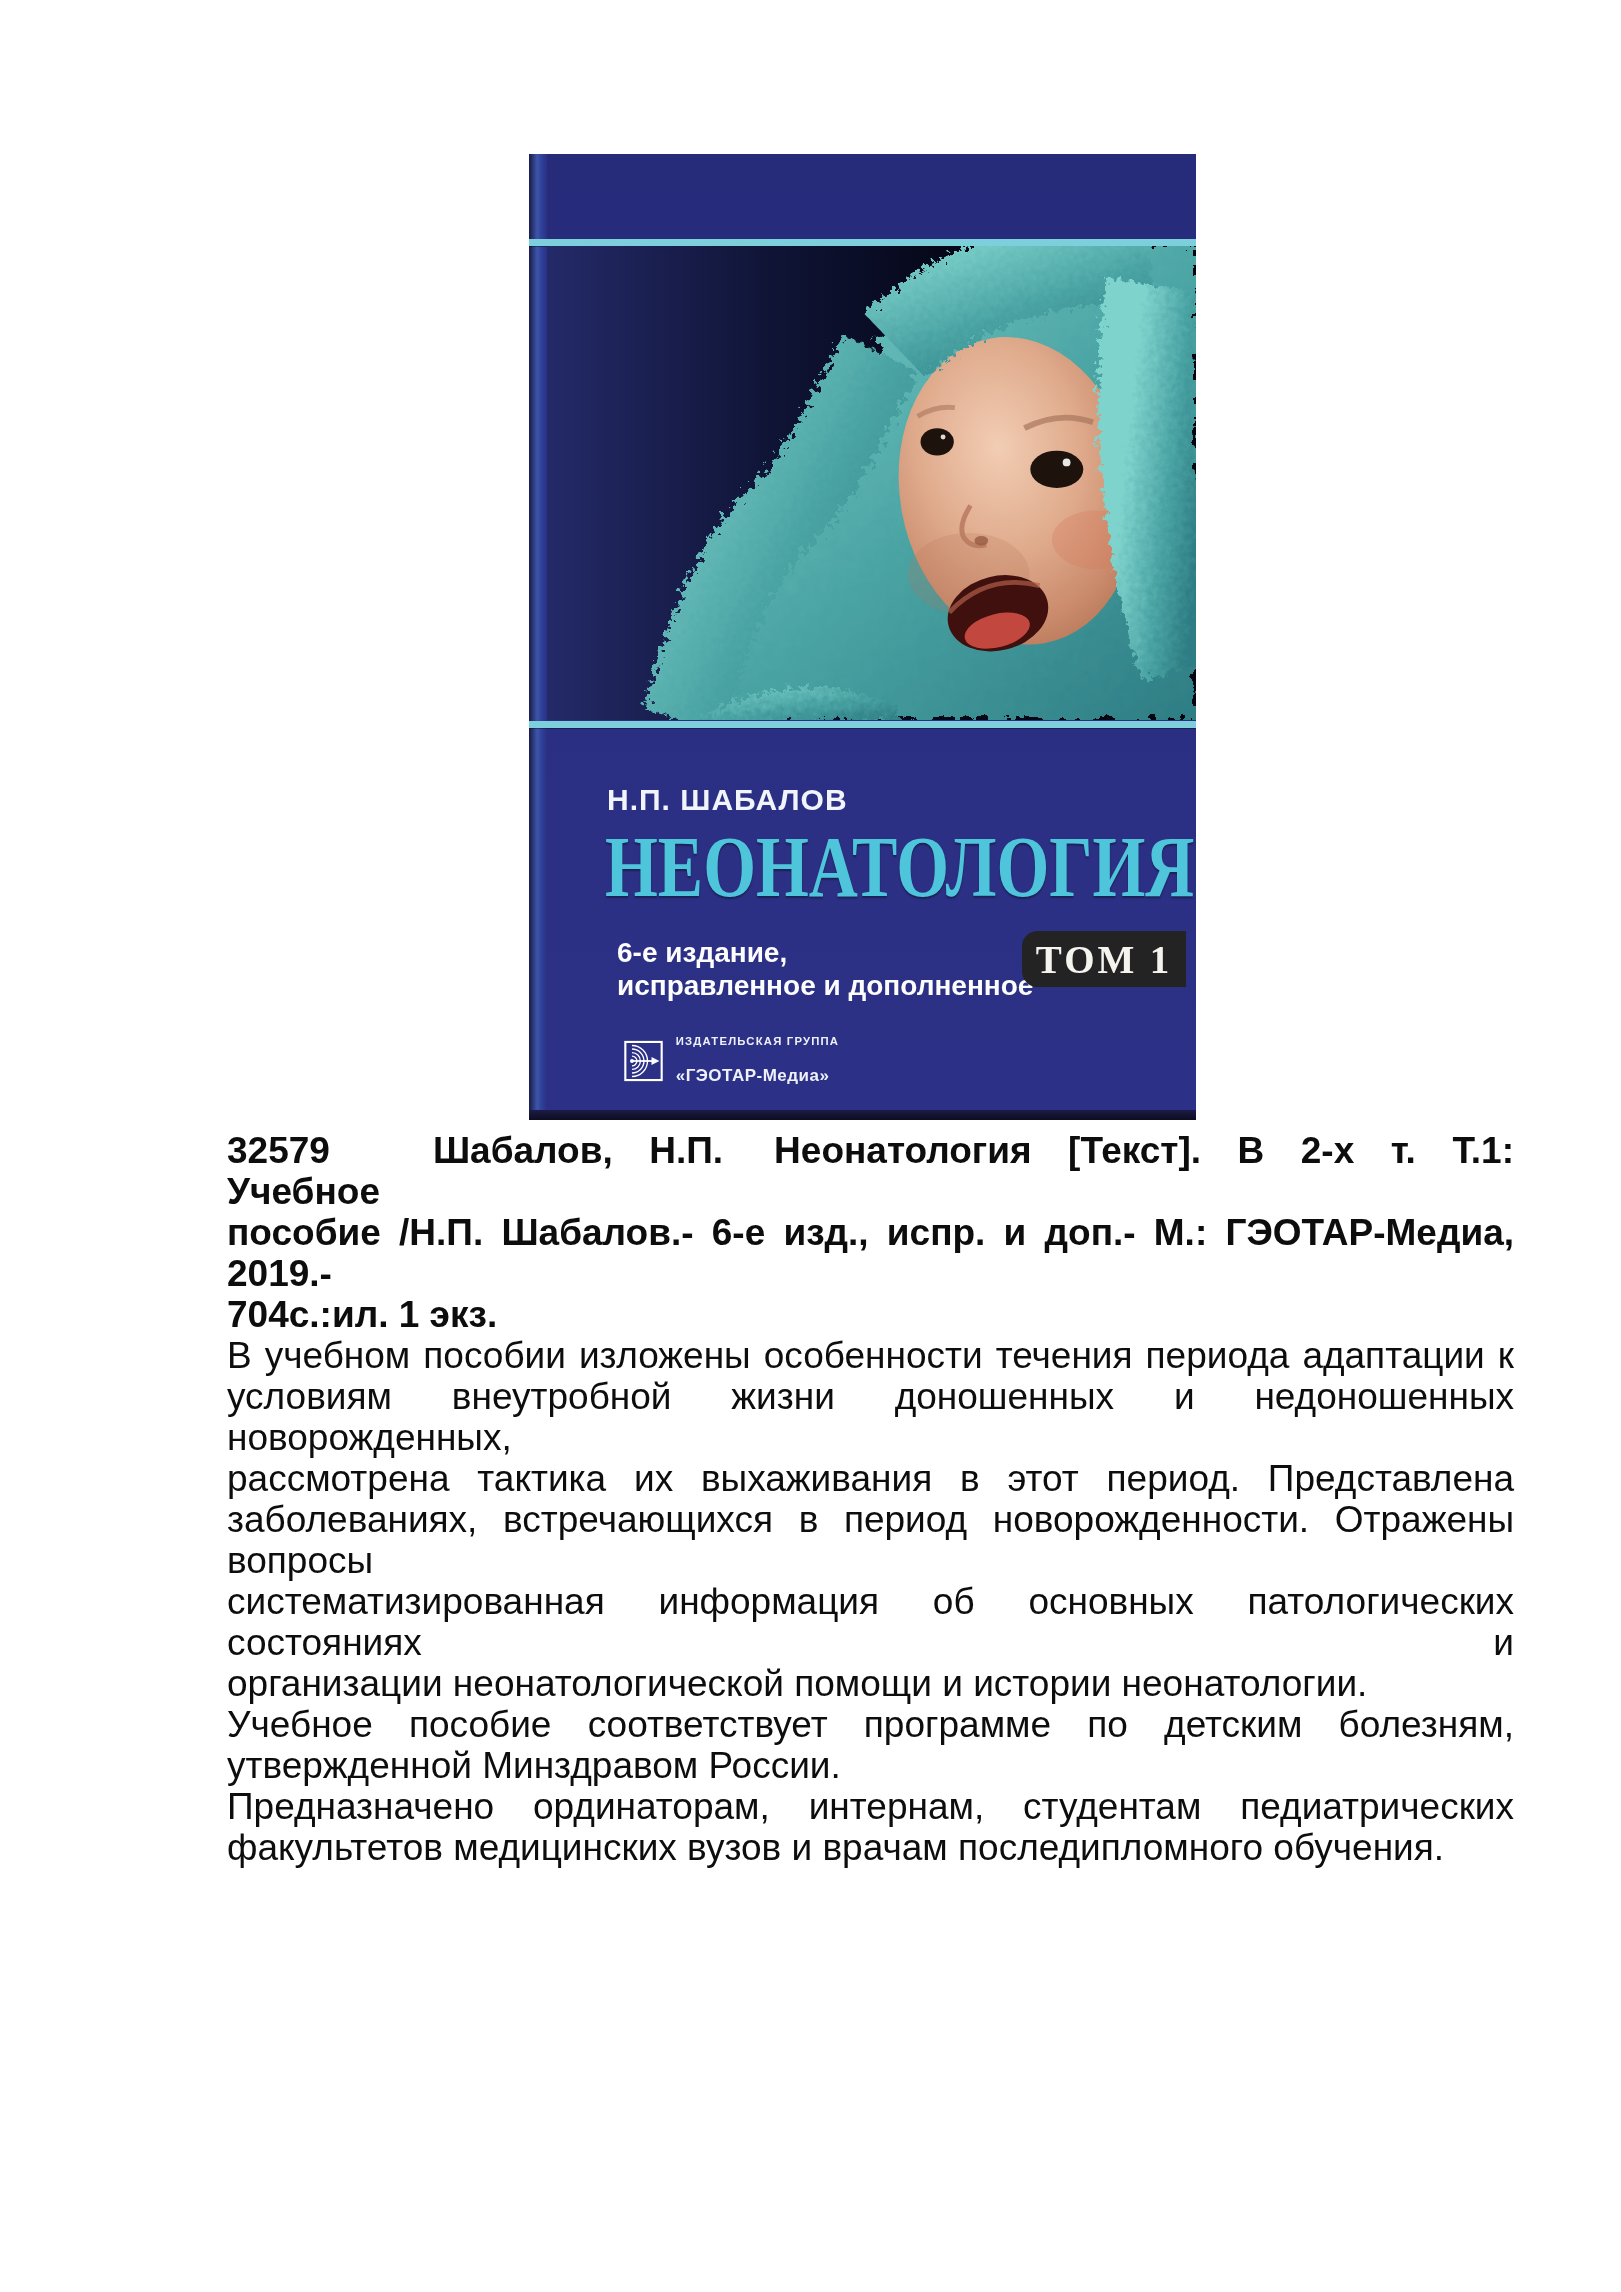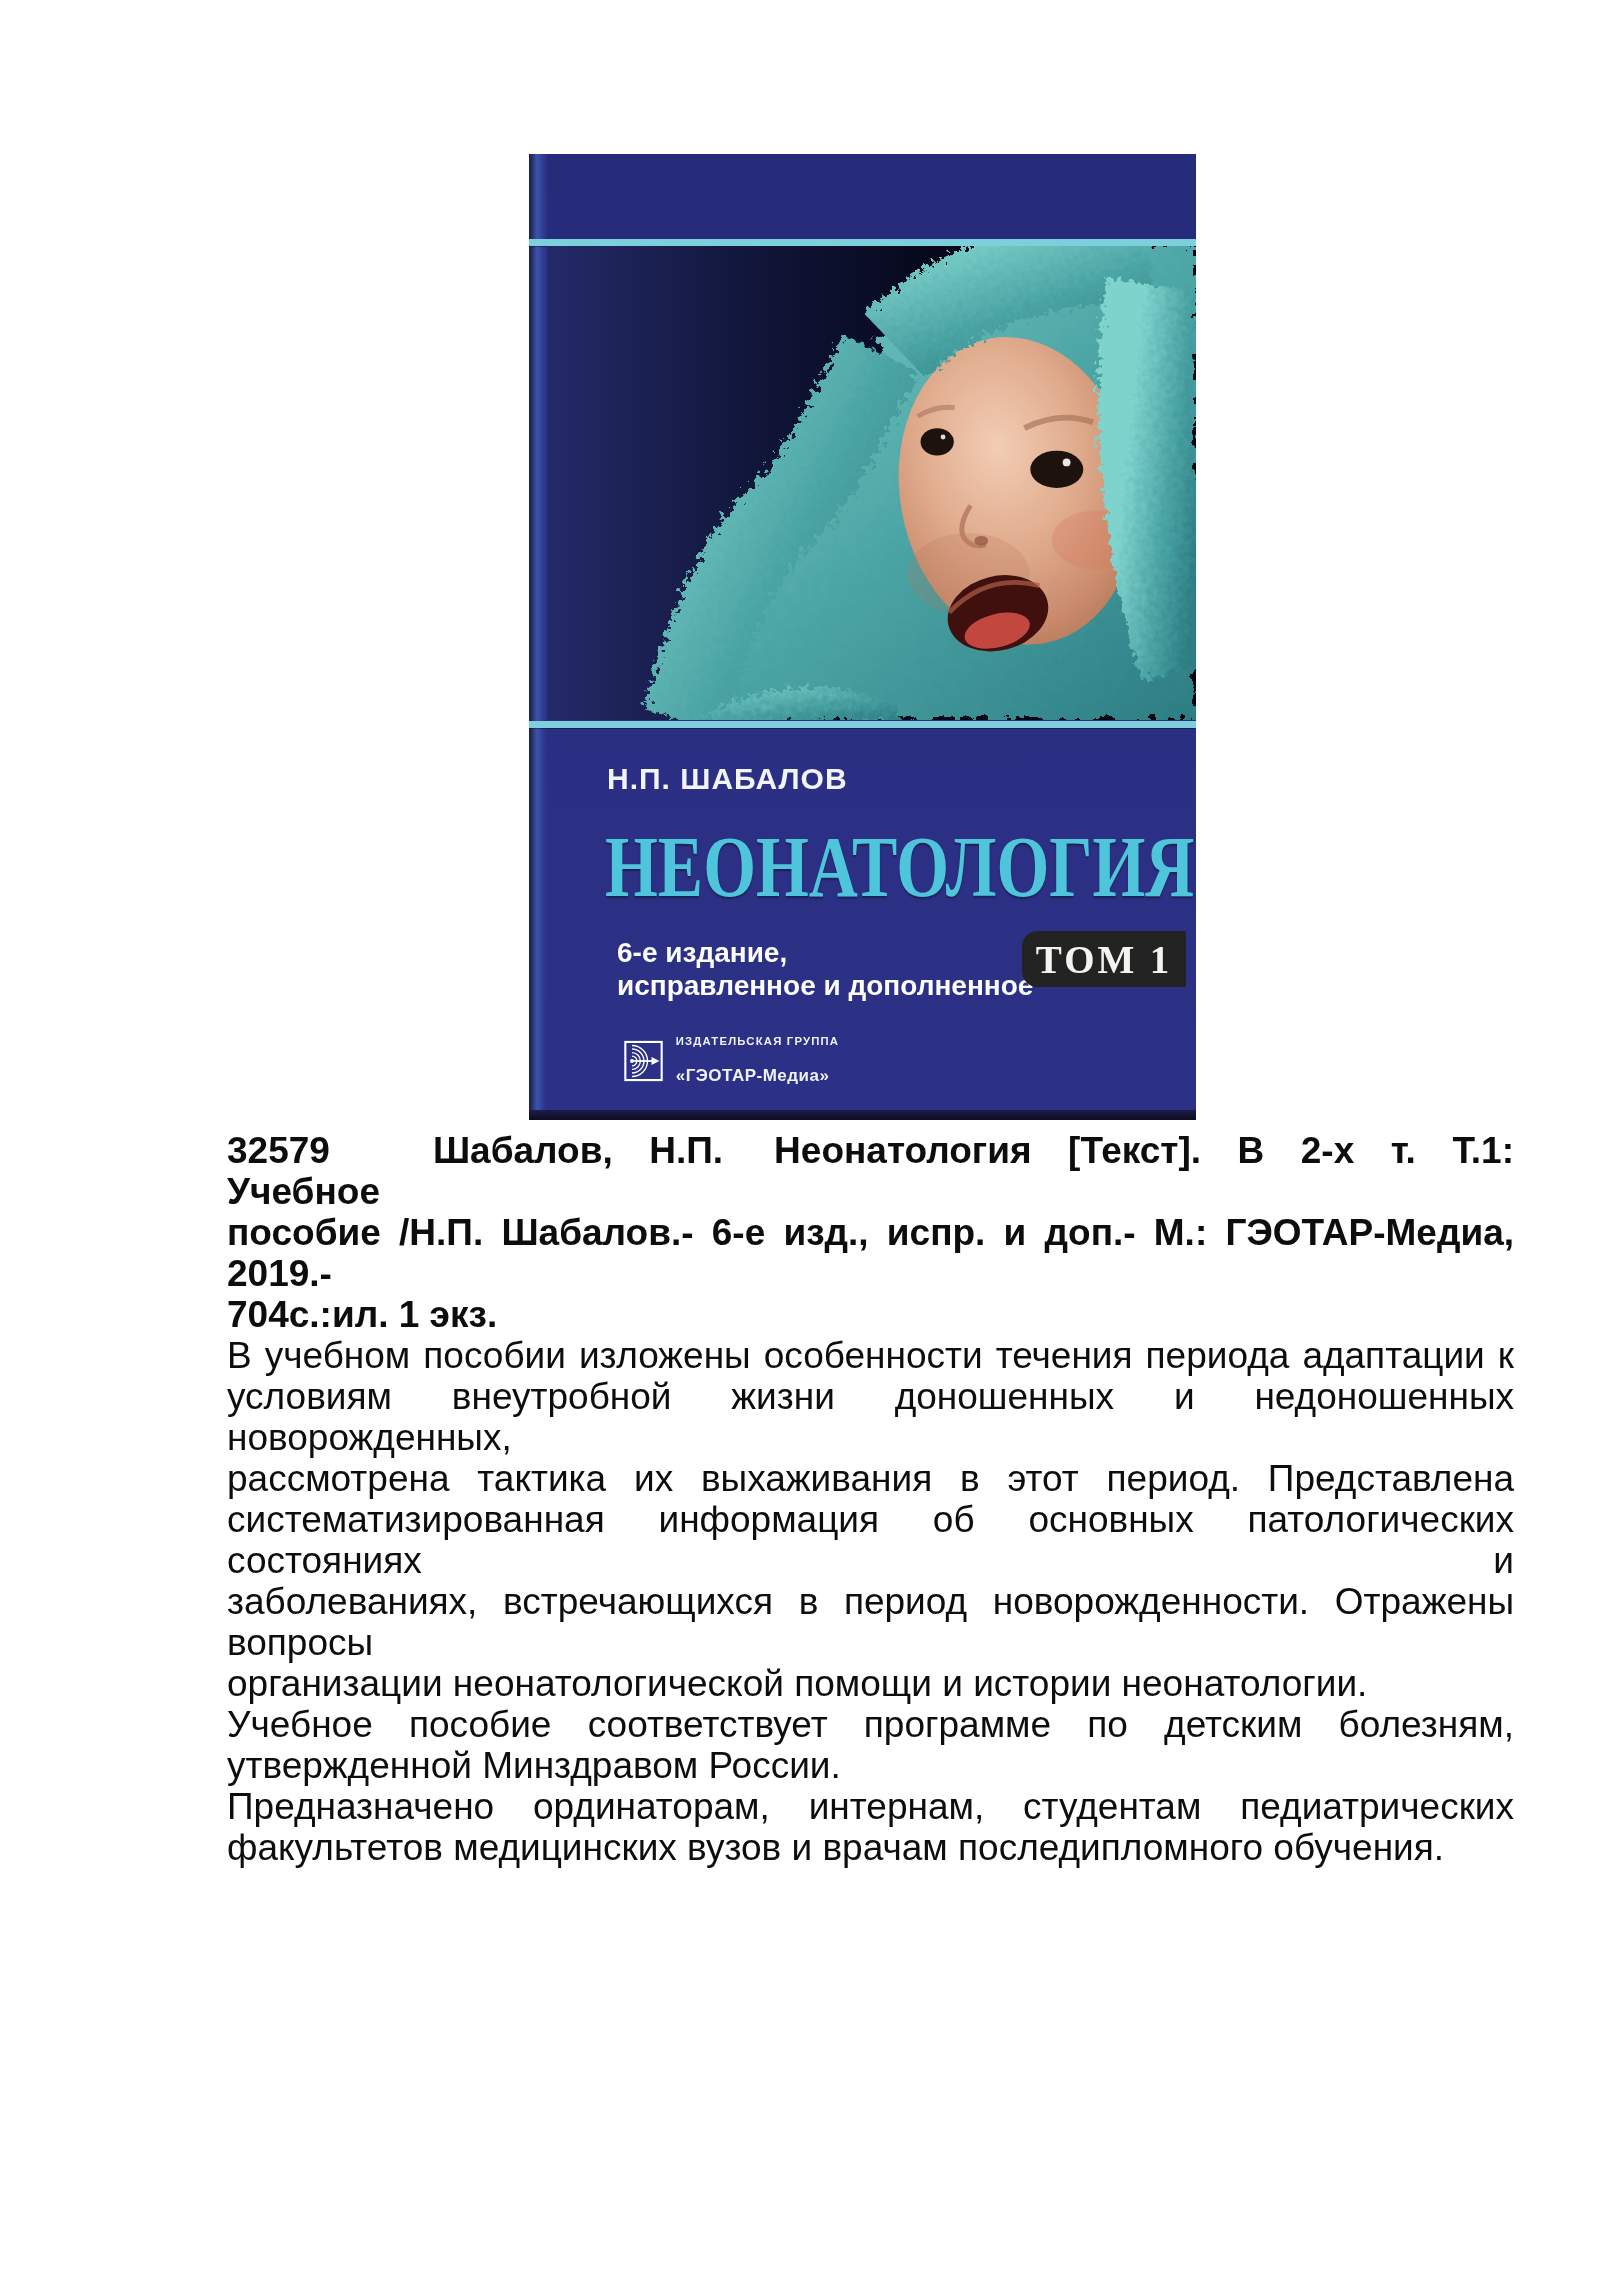--- a/index.html
+++ b/index.html
@@ -10,21 +10,21 @@
   .cover{position:absolute;left:529px;top:154px;width:667px;height:966px;
          background:linear-gradient(180deg,#262b7a 0%,#272c7e 30%,#2b3084 70%,#2c3187 100%);}
   .spine{position:absolute;left:0;top:0;width:17.6px;height:100%;
          background:linear-gradient(90deg,#181c48 0%,#3d55a8 45%,#30409a 70%,#2b3084 100%);}
   .teal-line{position:absolute;left:0;width:100%;height:6.9px;background:#7ccfdb;
              box-shadow:0 1px 0 rgba(0,0,0,.35);}
   .teal-line.top{top:85px;}
   .teal-line.bottom{top:567px;}
   .photo{position:absolute;left:17.6px;top:92px;width:649px;height:474px;overflow:hidden;}
   .photo svg{display:block;width:100%;height:100%;}
-  .cover-author{position:absolute;left:78px;top:608px;color:#f2f4fb;
+  .cover-author{position:absolute;left:78px;top:629px;color:#f2f4fb;
                 font-family:"Liberation Sans",sans-serif;font-weight:700;font-size:30px;
                 letter-spacing:1px;white-space:nowrap;}
   .cover-title{position:absolute;left:76px;top:670px;color:#4ec5db;
                font-family:"Liberation Serif",serif;font-weight:700;font-size:86px;line-height:86px;
                transform:scaleX(0.79);transform-origin:left top;white-space:nowrap;
                text-shadow:0 2px 2px rgba(0,0,0,.35);}
   .edition{position:absolute;left:88px;top:782px;color:#fdfdfd;
            font-family:"Liberation Sans",sans-serif;font-weight:700;font-size:28px;line-height:33px;
            white-space:nowrap;}
   .volume-badge{position:absolute;left:493px;top:777px;width:164px;height:56px;
@@ -162,21 +162,21 @@
 </div>
 
 <div class="catalog">
   <div class="cl j head"><span>32579</span><span class="spacer1"></span><span>Шабалов, Н.П.</span><span class="spacer2"></span><span>Неонатология [Текст]. В 2-х т. Т.1: Учебное</span></div>
   <div class="cl j head">пособие /Н.П. Шабалов.- 6-е изд., испр. и доп.- М.: ГЭОТАР-Медиа, 2019.-</div>
   <div class="cl head">704с.:ил. 1 экз.</div>
 
   <div class="cl j">В учебном пособии изложены особенности течения периода адаптации к</div>
   <div class="cl j">условиям внеутробной жизни доношенных и недоношенных новорожденных,</div>
   <div class="cl j">рассмотрена тактика их выхаживания в этот период. Представлена</div>
+  <div class="cl j">заболеваниях, встречающихся в период новорожденности. Отражены вопросы</div>
   <div class="cl j">систематизированная информация об основных патологических состояниях и</div>
-  <div class="cl j">заболеваниях, встречающихся в период новорожденности. Отражены вопросы</div>
   <div class="cl">организации неонатологической помощи и истории неонатологии.</div>
   <div class="cl j">Учебное пособие соответствует программе по детским болезням,</div>
   <div class="cl">утвержденной Минздравом России.</div>
   <div class="cl j">Предназначено ординаторам, интернам, студентам педиатрических</div>
   <div class="cl">факультетов медицинских вузов и врачам последипломного обучения.</div>
 </div>
 
 
 </body></html>

